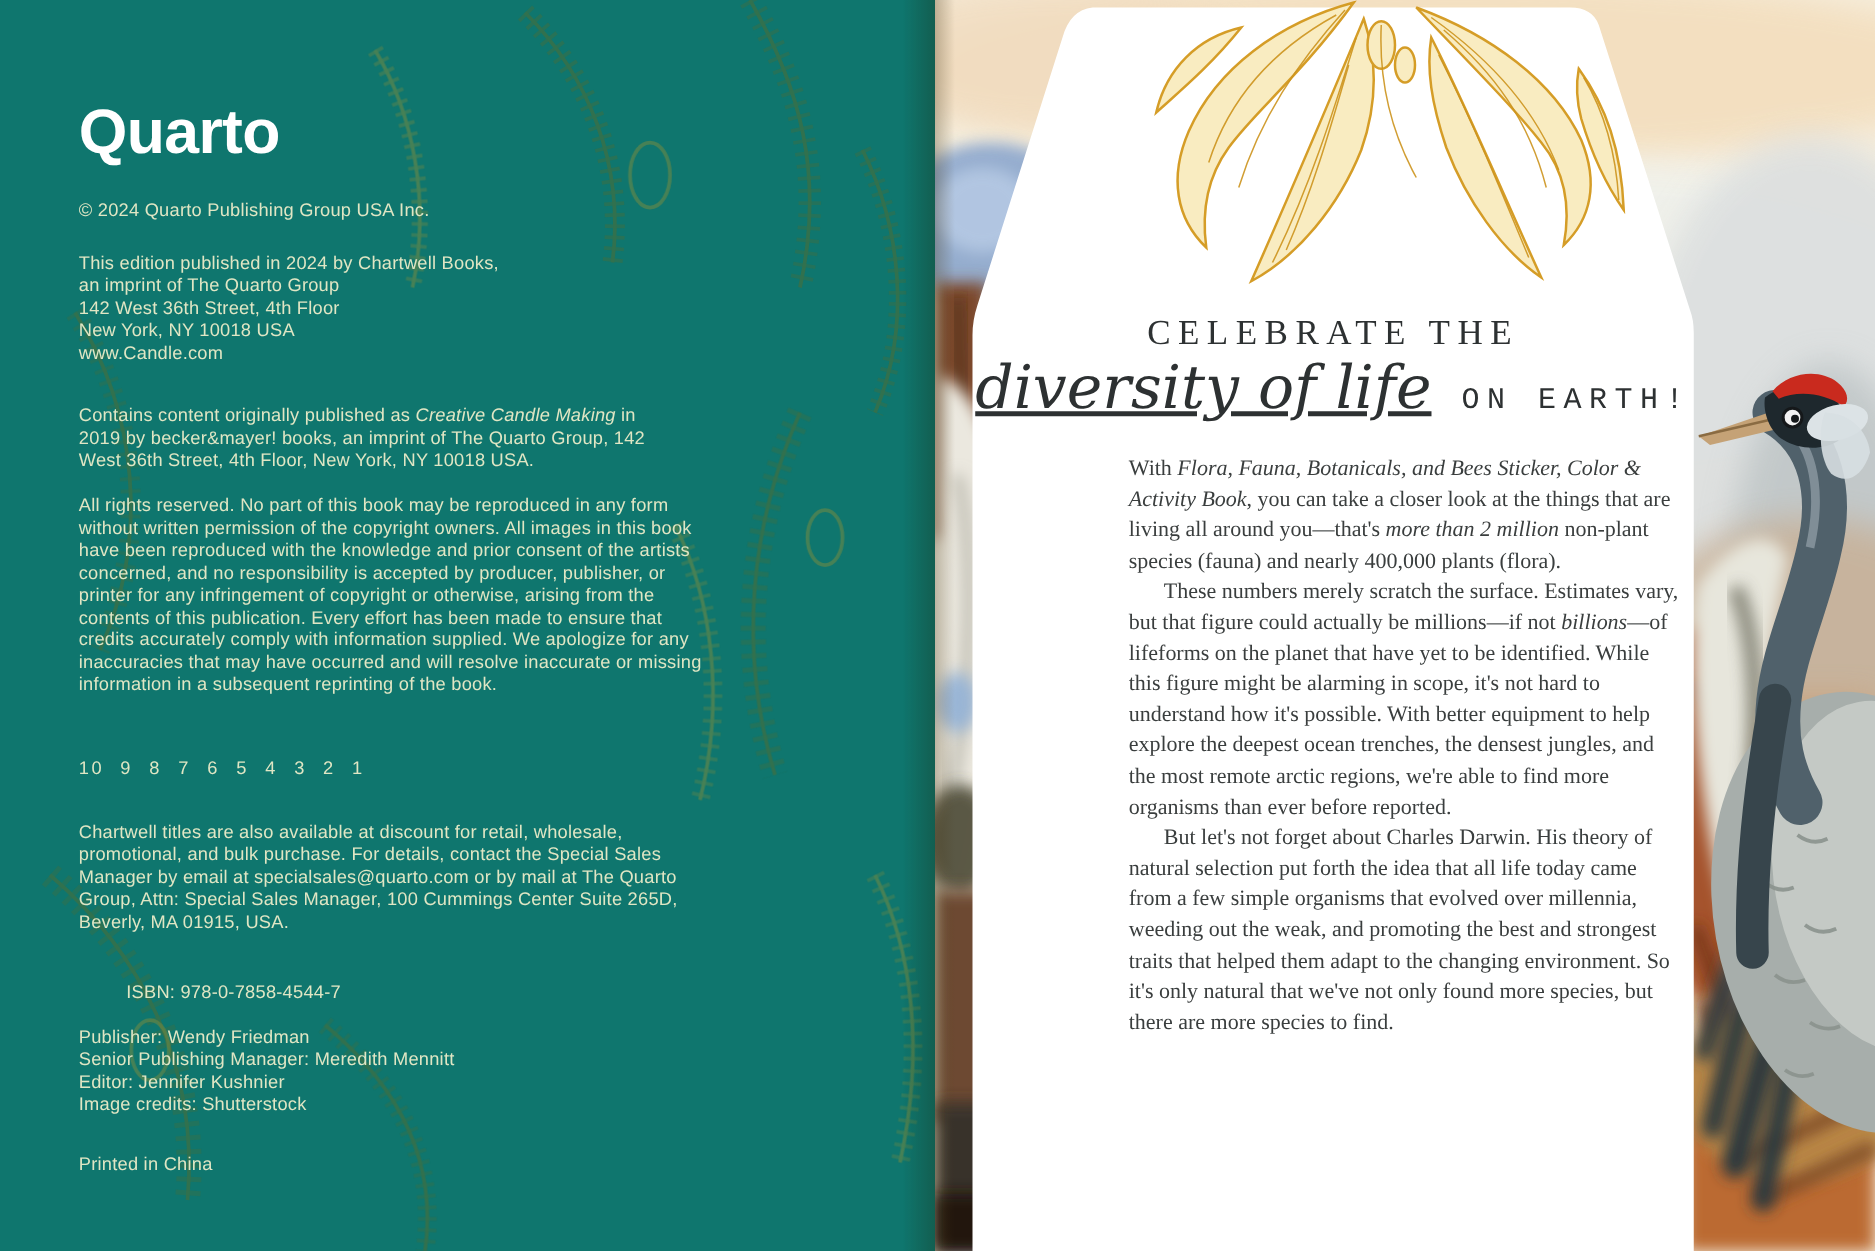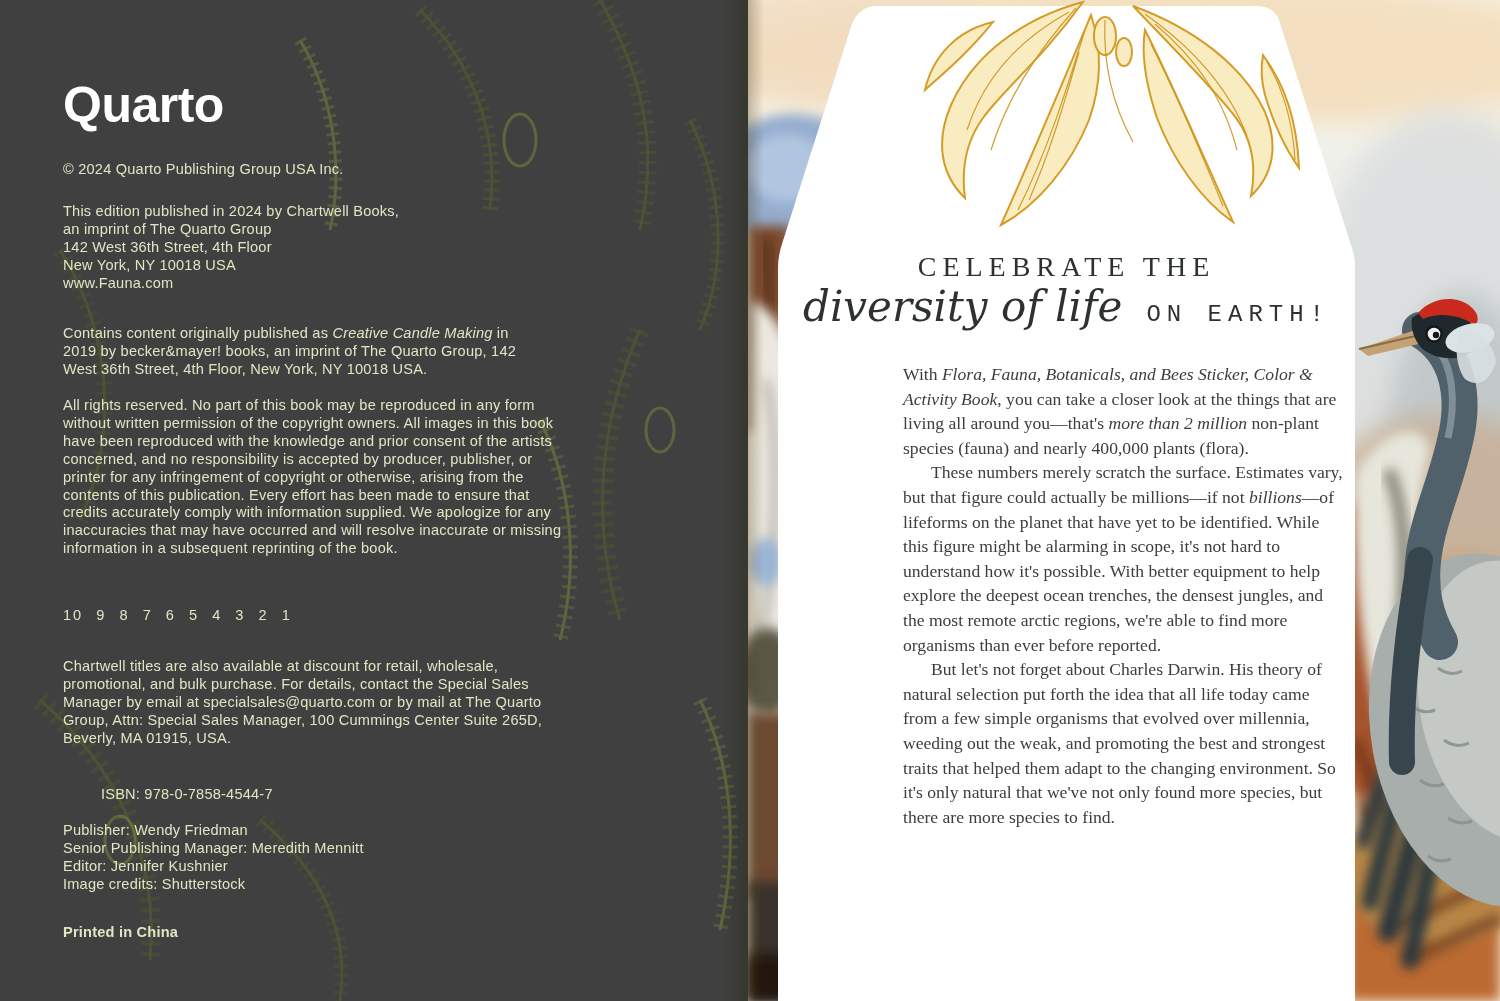--- a/index.html
+++ b/index.html
@@ -1,48 +1,48 @@
 <!DOCTYPE html>
 <html><head>
 <meta charset="utf-8">
 <style>
   html,body{margin:0;padding:0;}
   body{width:1500px;height:1001px;position:relative;overflow:hidden;background:#fff;
        font-family:"Liberation Sans",sans-serif;}
 
   
-  .left-page{position:absolute;left:0;top:0;width:748px;height:1001px;background:#404040;overflow:hidden;}
+  .left-page{position:absolute;left:0;top:0;width:748px;height:1001px;background:#0f766e;overflow:hidden;}
   .left-page .pattern{position:absolute;left:0;top:0;}
   .gutter-left{position:absolute;right:0;top:0;width:26px;height:100%;
                background:linear-gradient(to right,rgba(0,0,0,0) 0%,rgba(30,35,5,.28) 100%);}
   .lp-text{position:absolute;left:63px;top:0;width:520px;color:#e0e6c4;
            font-size:14.6px;line-height:17.9px;letter-spacing:.2px;}
   .lp-block{position:absolute;left:0;}
   .logo{position:absolute;left:0;top:80px;color:#ffffff;font-weight:bold;
         font-size:50px;line-height:1;letter-spacing:-.5px;}
   .lp-copyright{top:161px;}
   .lp-edition{top:203px;width:500px;}
   .lp-contains{top:325px;width:482px;}
   .lp-rights{top:397px;width:500px;}
   .lp-printrun{top:607px;word-spacing:7px;letter-spacing:2px;}
   .lp-sales{top:658px;width:492px;}
   .lp-isbn{top:786px;margin-left:38px;}
   .lp-credits{top:822px;width:500px;}
-  .lp-printed{top:924px;font-weight:bold;}
+  .lp-printed{top:924px;}
 
   
   .right-page{position:absolute;left:748px;top:0;width:752px;height:1001px;overflow:hidden;background:#d946ef;}
   .scene,.card-svg,.flourish{position:absolute;left:0;top:0;}
   .gutter-right{position:absolute;left:0;top:0;width:16px;height:100%;
                 background:linear-gradient(to right,rgba(70,55,20,.30),rgba(70,55,20,0));}
   .card-text{position:absolute;left:30px;top:0;width:577px;color:#2d3132;text-align:center;}
   .headline-1{position:absolute;left:0;top:251px;width:100%;
               font-family:"Liberation Serif",serif;font-size:28px;letter-spacing:6px;}
   .headline-2{position:absolute;left:0;top:282px;width:100%;font-family:"Liberation Serif",serif;}
-  .headline-script{font-family:"DejaVu Serif",serif;font-style:italic;font-size:42px;letter-spacing:0;}
+  .headline-script{font-family:"DejaVu Serif",serif;font-style:italic;font-size:48px;letter-spacing:0;text-decoration:underline;}
   .headline-caps{font-size:24px;letter-spacing:6px;margin-left:24px;font-family:Liberation Mono, monospace;}
   .body-copy{position:absolute;left:125px;top:362px;width:440px;text-align:left;
              font-family:"Liberation Serif",serif;font-size:17.6px;line-height:24.6px;color:#3a3e3e;}
   .body-copy p{margin:0;}
   .body-copy p.ind{text-indent:28px;}
 </style>
 </head>
 <body>
 
 <div class="left-page">
@@ -80,21 +80,21 @@
   <div class="lp-text">
     <div class="logo">Quarto</div>
 
     <div class="lp-block lp-copyright">© 2024 Quarto Publishing Group USA Inc.</div>
 
     <div class="lp-block lp-edition">
         <div>This edition published in 2024 by Chartwell Books,</div>
         <div>an imprint of The Quarto Group</div>
         <div>142 West 36th Street, 4th Floor</div>
         <div>New York, NY 10018 USA</div>
-        <div>www.Fauna.com</div>
+        <div>www.Candle.com</div>
       </div>
 
     <div class="lp-block lp-contains"><span>Contains content originally published as </span><i>Creative Candle Making</i><span> in 2019 by becker&amp;mayer! books, an imprint of The Quarto Group, 142 West 36th Street, 4th Floor, New York, NY 10018 USA.</span></div>
 
     <div class="lp-block lp-rights">All rights reserved. No part of this book may be reproduced in any form without written permission of the copyright owners. All images in this book have been reproduced with the knowledge and prior consent of the artists concerned, and no responsibility is accepted by producer, publisher, or printer for any infringement of copyright or otherwise, arising from the contents of this publication. Every effort has been made to ensure that credits accurately comply with information supplied. We apologize for any inaccuracies that may have occurred and will resolve inaccurate or missing information in a subsequent reprinting of the book.</div>
 
     <div class="lp-block lp-printrun">10 9 8 7 6 5 4 3 2 1</div>
 
     <div class="lp-block lp-sales">Chartwell titles are also available at discount for retail, wholesale, promotional, and bulk purchase. For details, contact the Special Sales Manager by email at specialsales@quarto.com or by mail at The Quarto Group, Attn: Special Sales Manager, 100 Cummings Center Suite 265D, Beverly, MA 01915, USA.</div>
 

